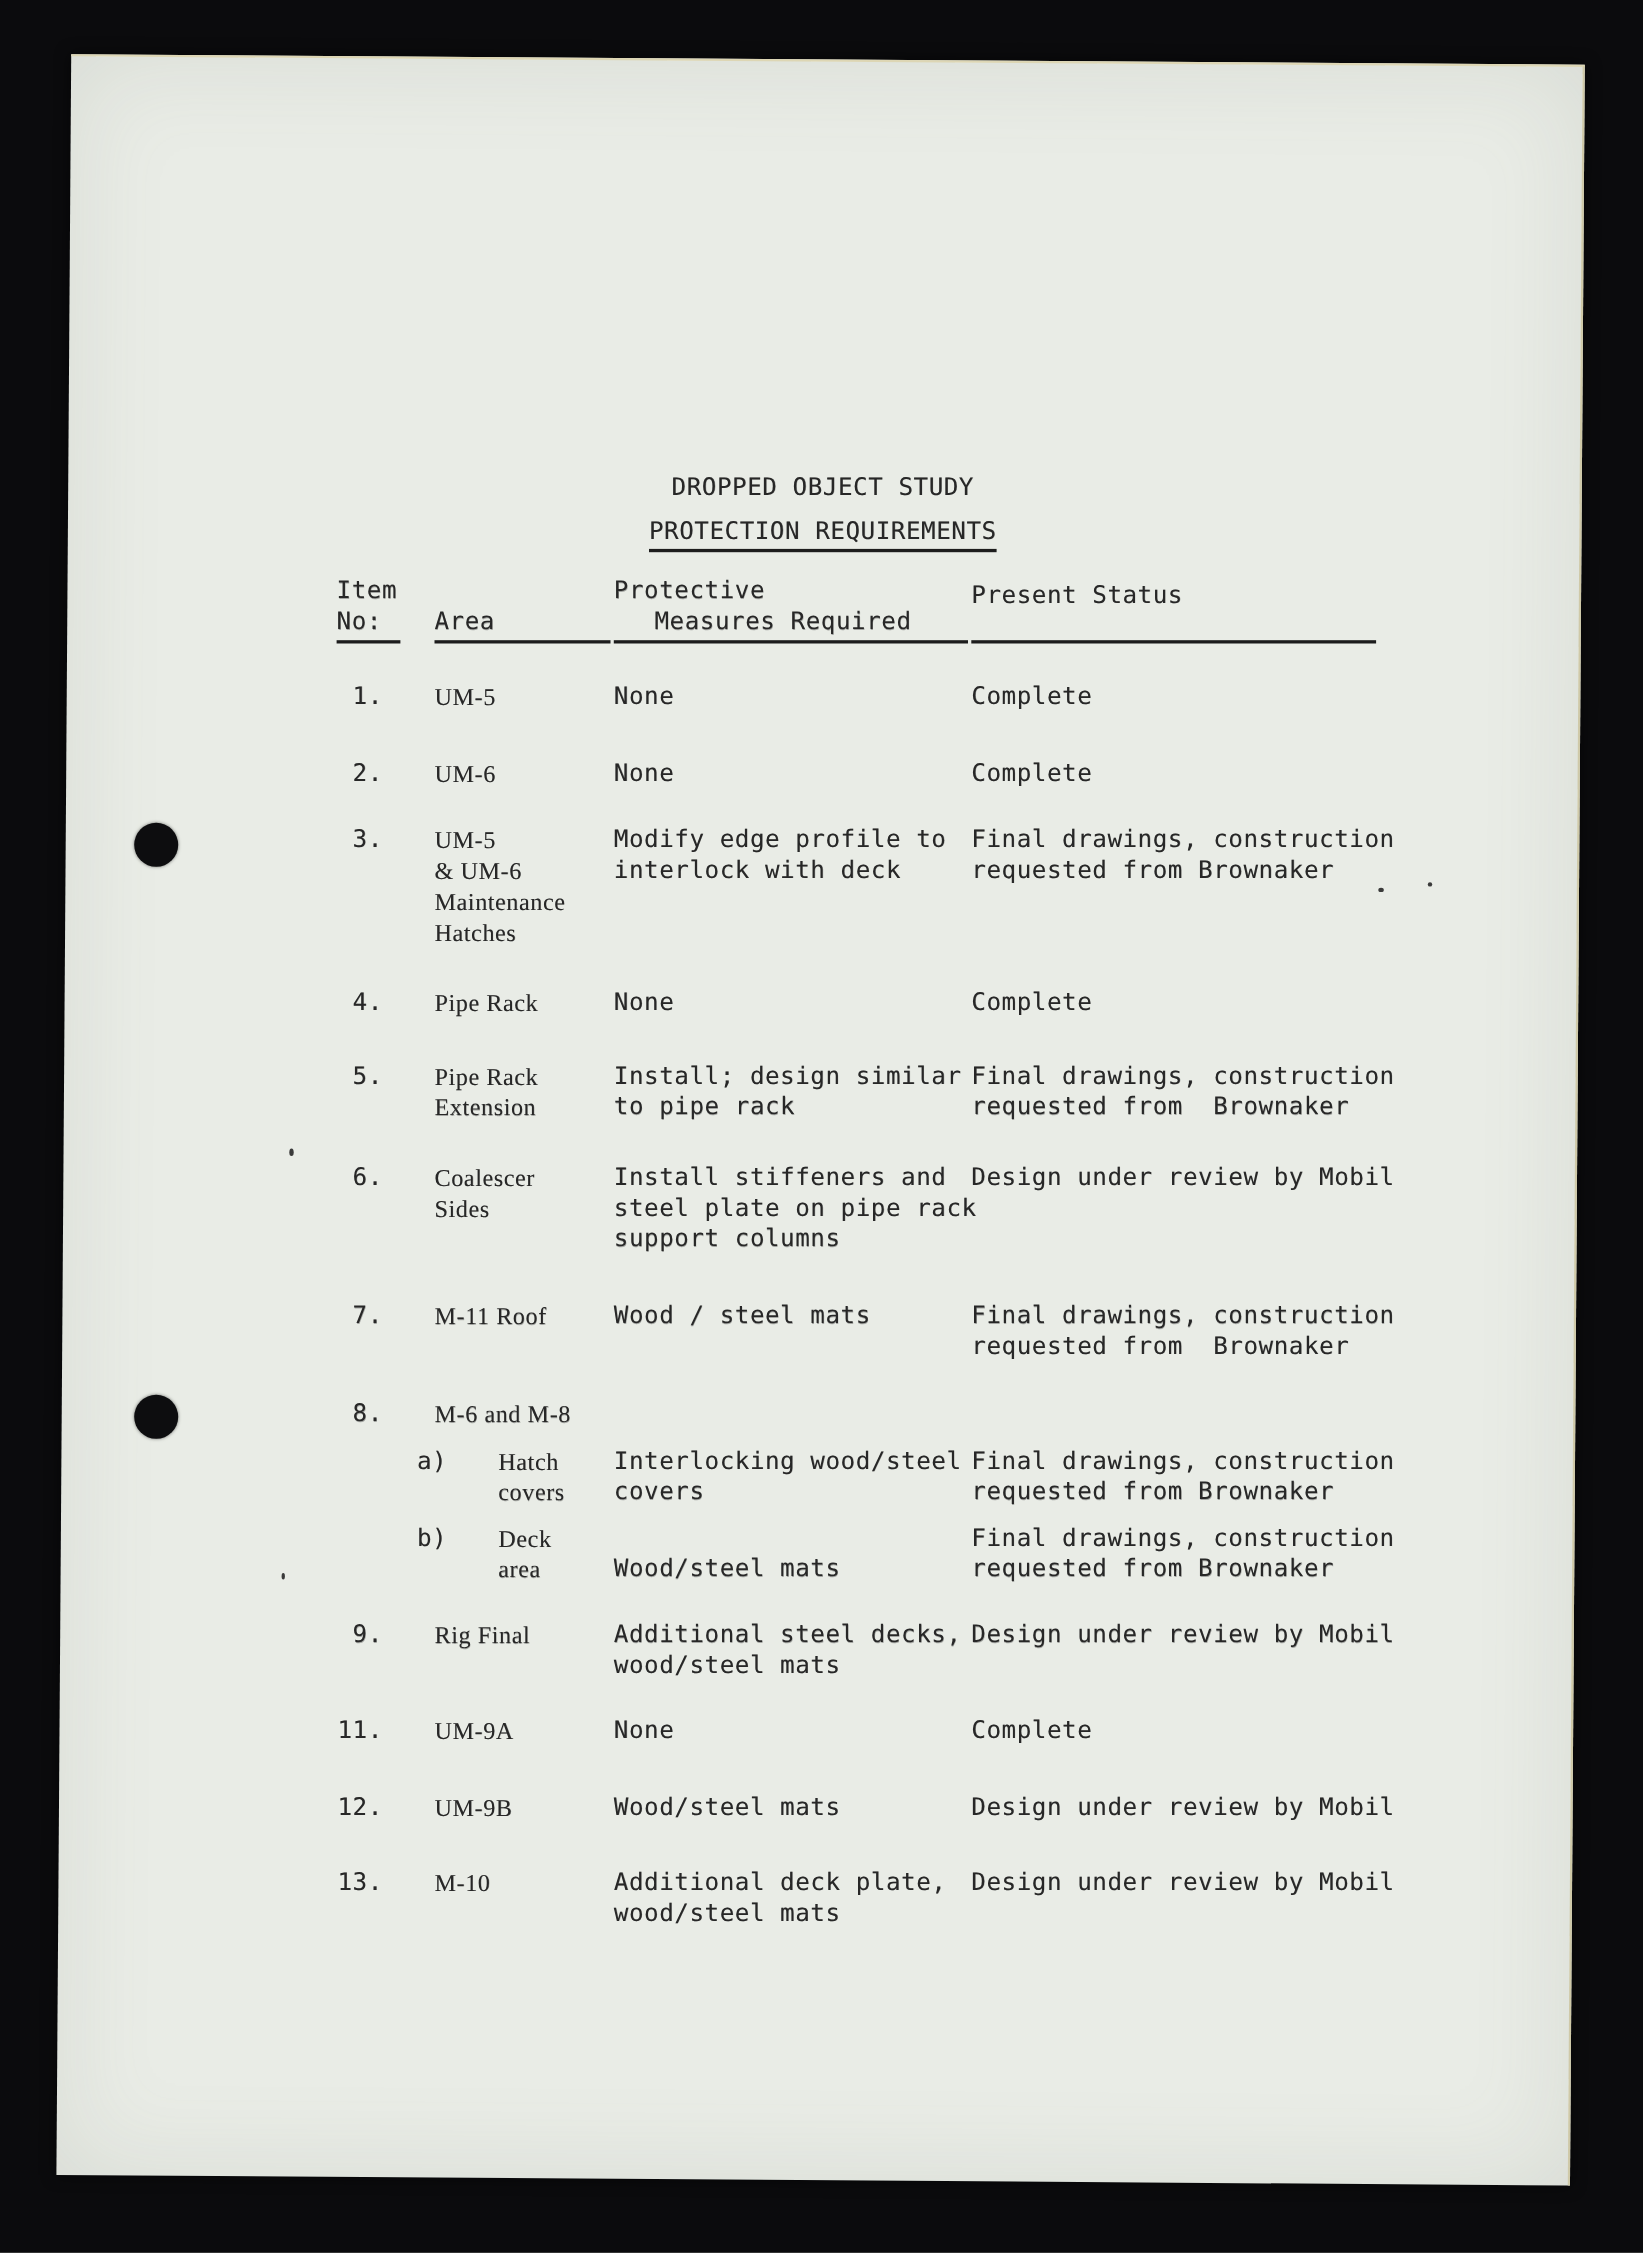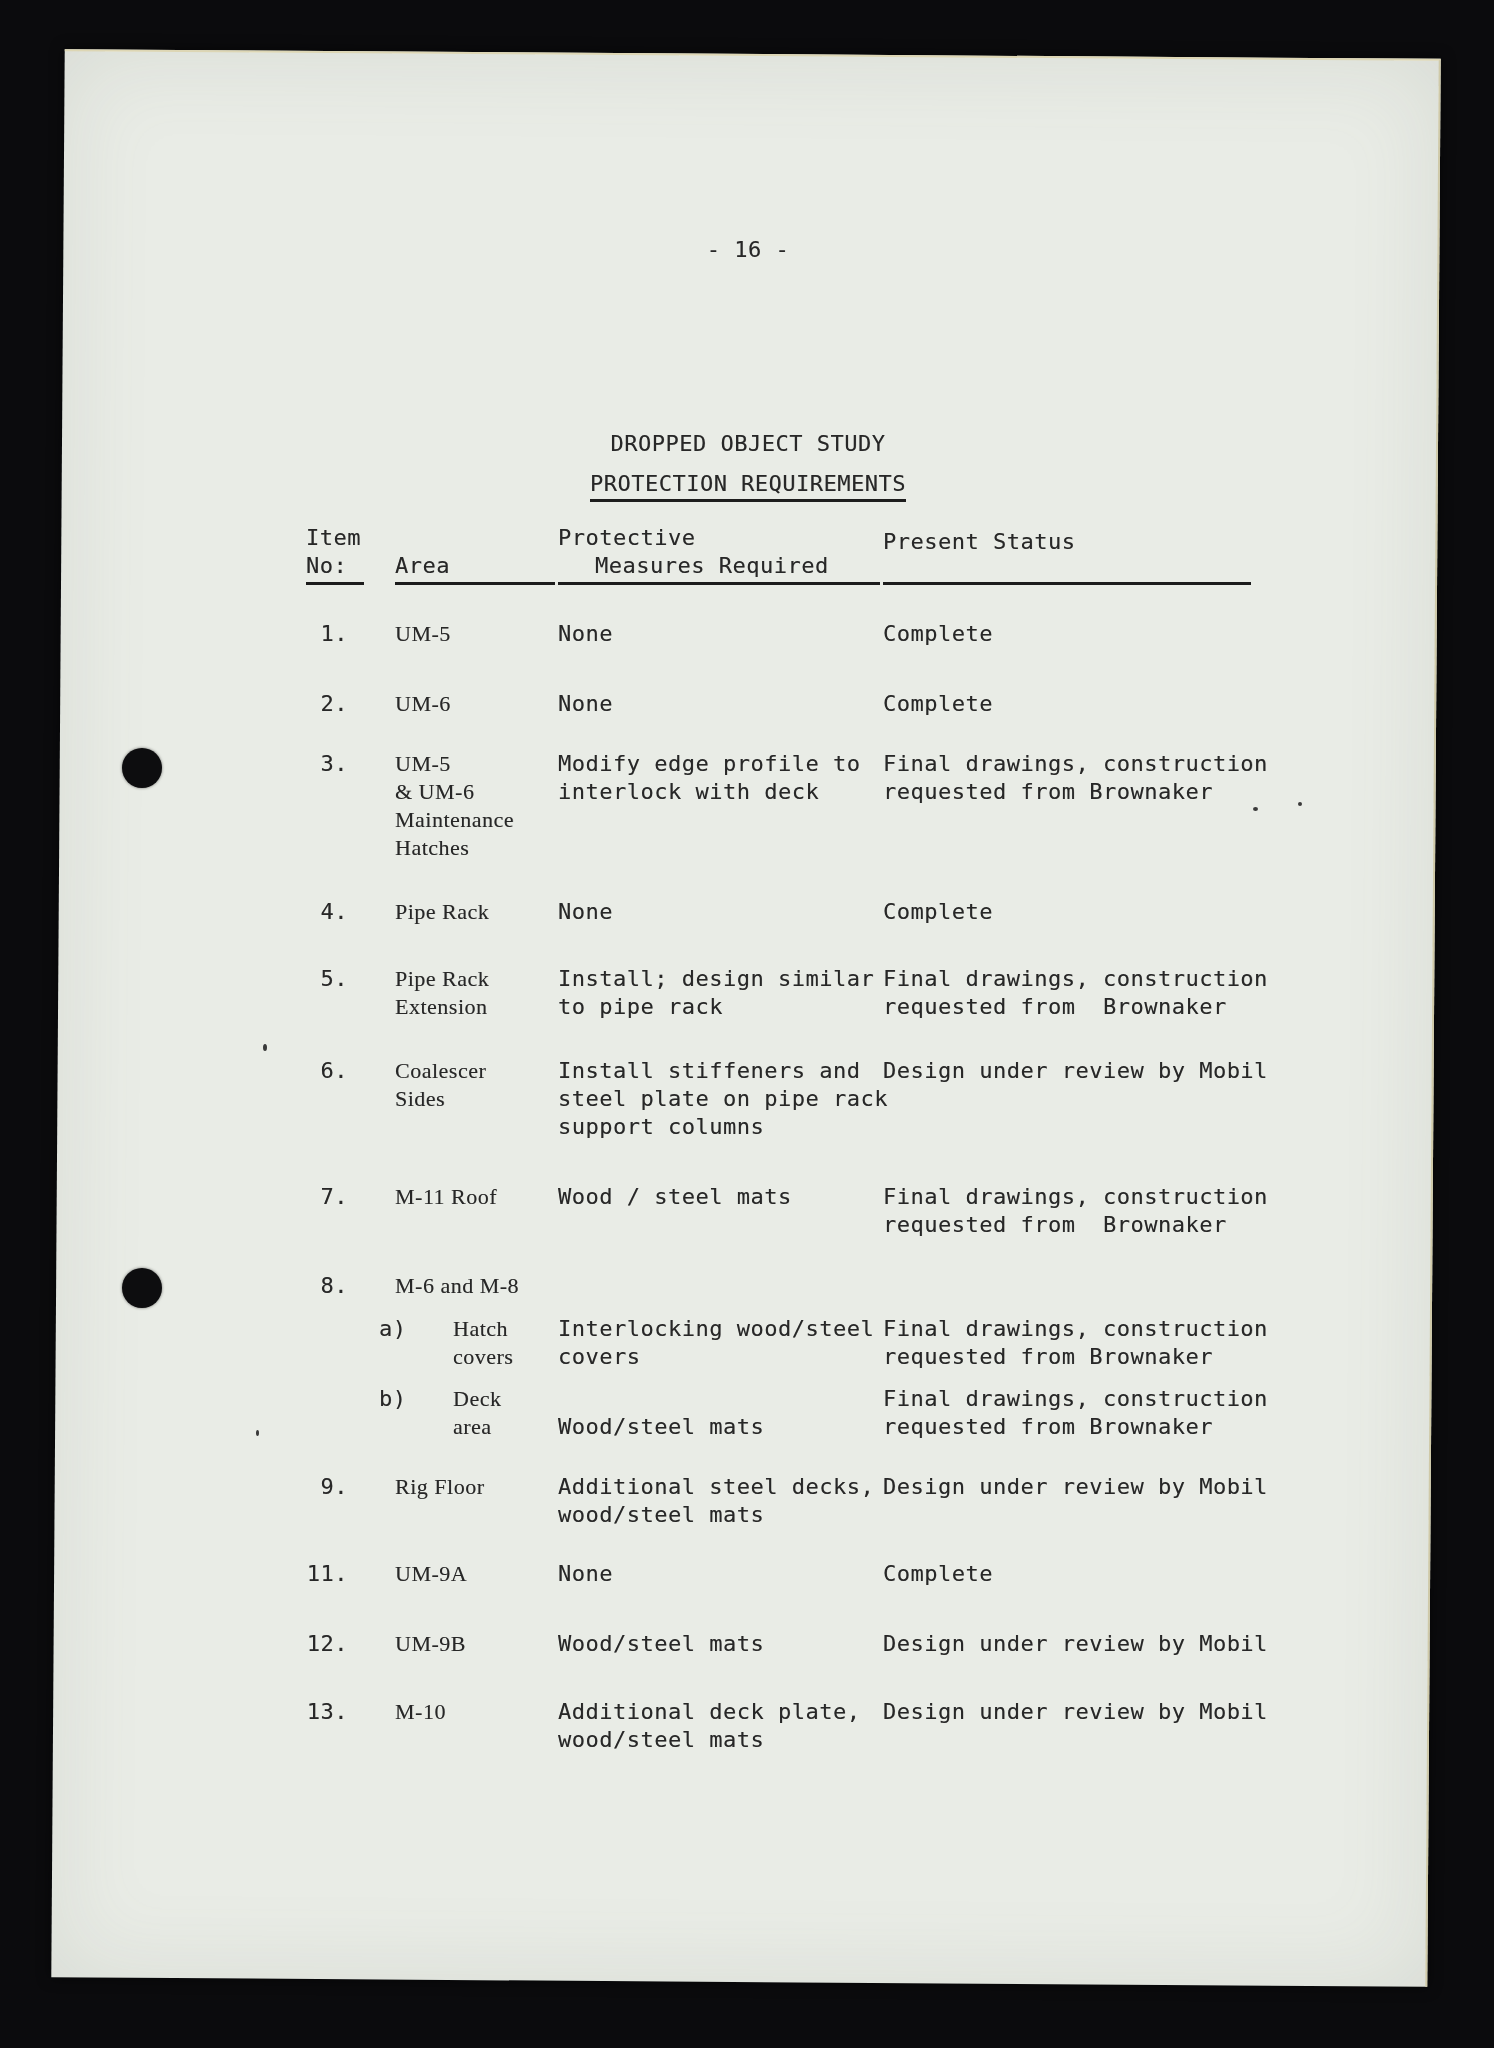--- a/index.html
+++ b/index.html
@@ -52,21 +52,20 @@
 <div class="content">
 
   <div class="hole" style="left:62px;top:690px;"></div>
   <div class="hole" style="left:62px;top:1210px;"></div>
 
   <div class="speck" style="left:1193px;top:749px;width:5px;height:4px;"></div>
   <div class="speck" style="left:1238px;top:744px;width:4px;height:4px;"></div>
   <div class="speck" style="left:203px;top:986px;width:4px;height:7px;"></div>
   <div class="speck" style="left:196px;top:1372px;width:3px;height:6px;"></div>
 
-  <div class="centered" style="top:178px;">- 16 -</div>
 
   <div class="centered" style="top:372px;">DROPPED OBJECT STUDY</div>
   <div class="centered" style="top:412px;"><span class="u-title">PROTECTION REQUIREMENTS</span></div>
 
   <div class="hcell" style="left:246px;top:466px;">Item</div>
   <div class="hcell" style="left:246px;top:494px;">No:</div>
   <div class="hcell" style="left:335px;top:494px;">Area</div>
   <div class="hcell" style="left:498px;top:466px;">Protective</div>
   <div class="hcell" style="left:498px;top:494px;padding-left:37px;">Measures Required</div>
   <div class="hcell" style="left:823px;top:470px;">Present Status</div>
@@ -159,21 +158,21 @@
     <div class="cell area">Deck
 area</div>
     <div class="cell meas">
 Wood/steel mats</div>
     <div class="cell stat">Final drawings, construction
 requested from Brownaker</div>
   </div>
 
   <div class="row" style="top:1415px;">
     <div class="cell no">9.</div>
-    <div class="cell area">Rig Floor</div>
+    <div class="cell area">Rig Final</div>
     <div class="cell meas">Additional steel decks,
 wood/steel mats</div>
     <div class="cell stat">Design under review by Mobil</div>
   </div>
 
   <div class="row" style="top:1502px;">
     <div class="cell no">11.</div>
     <div class="cell area">UM-9A</div>
     <div class="cell meas">None</div>
     <div class="cell stat">Complete</div>

